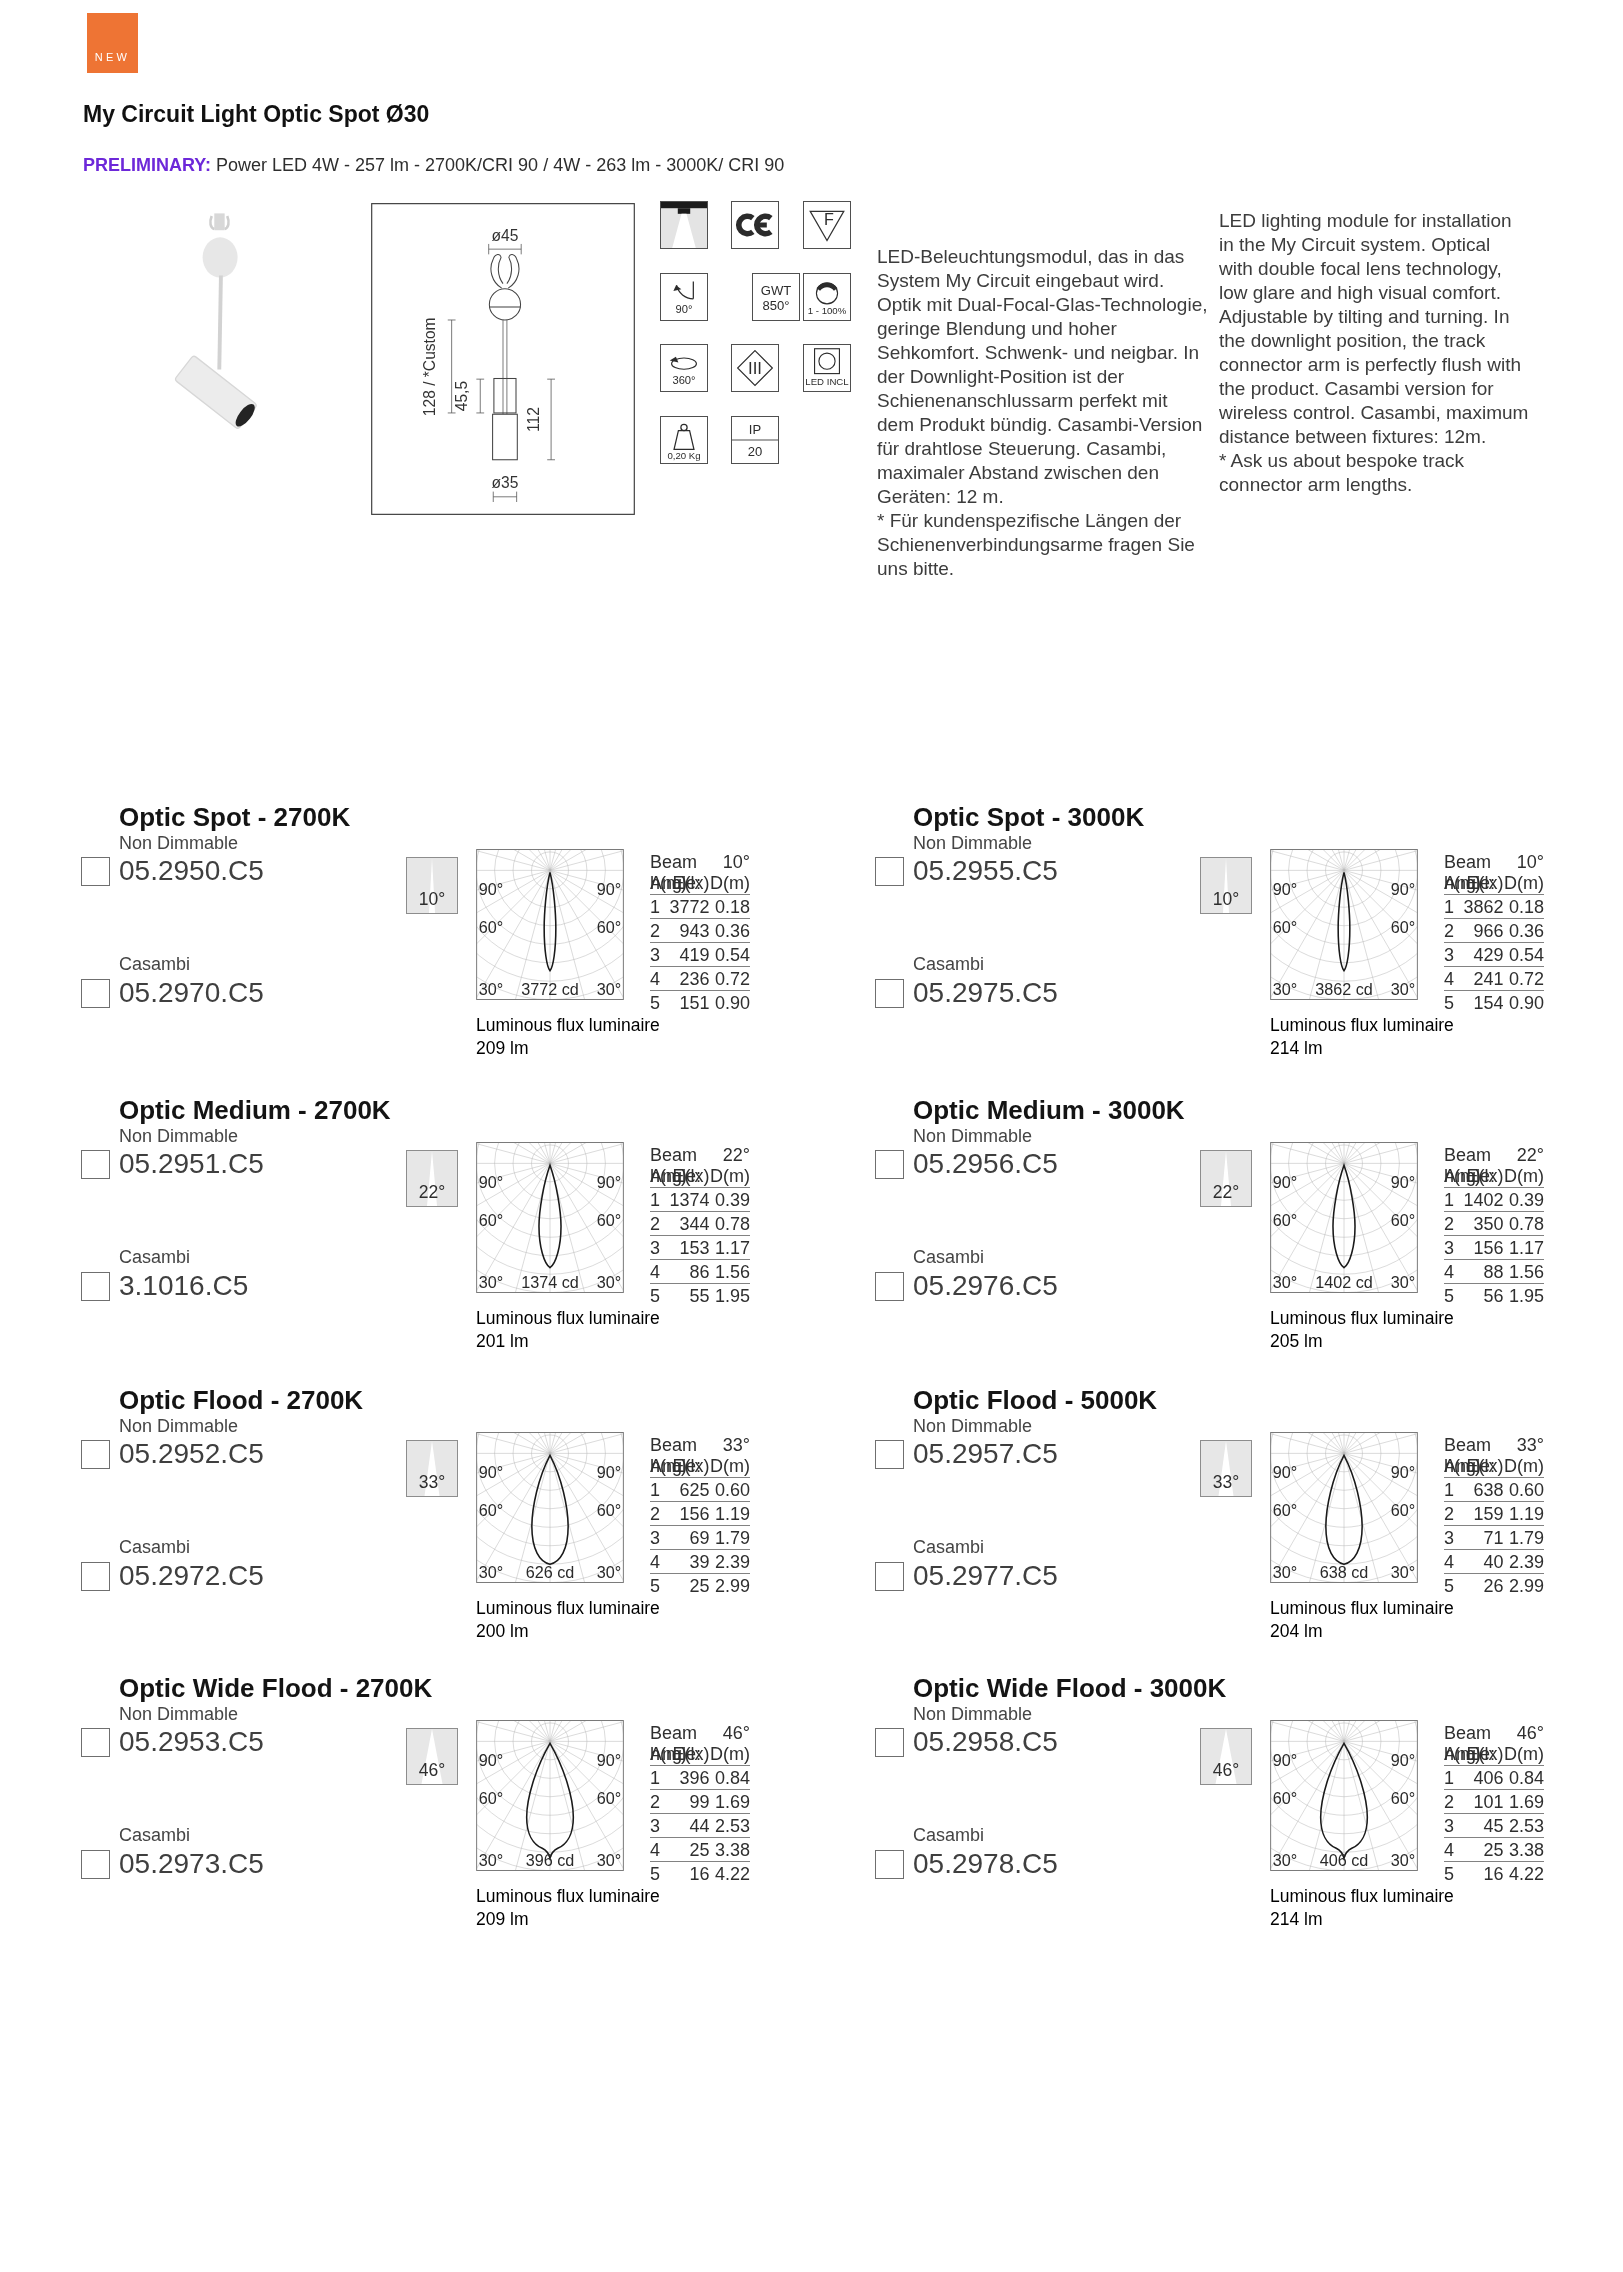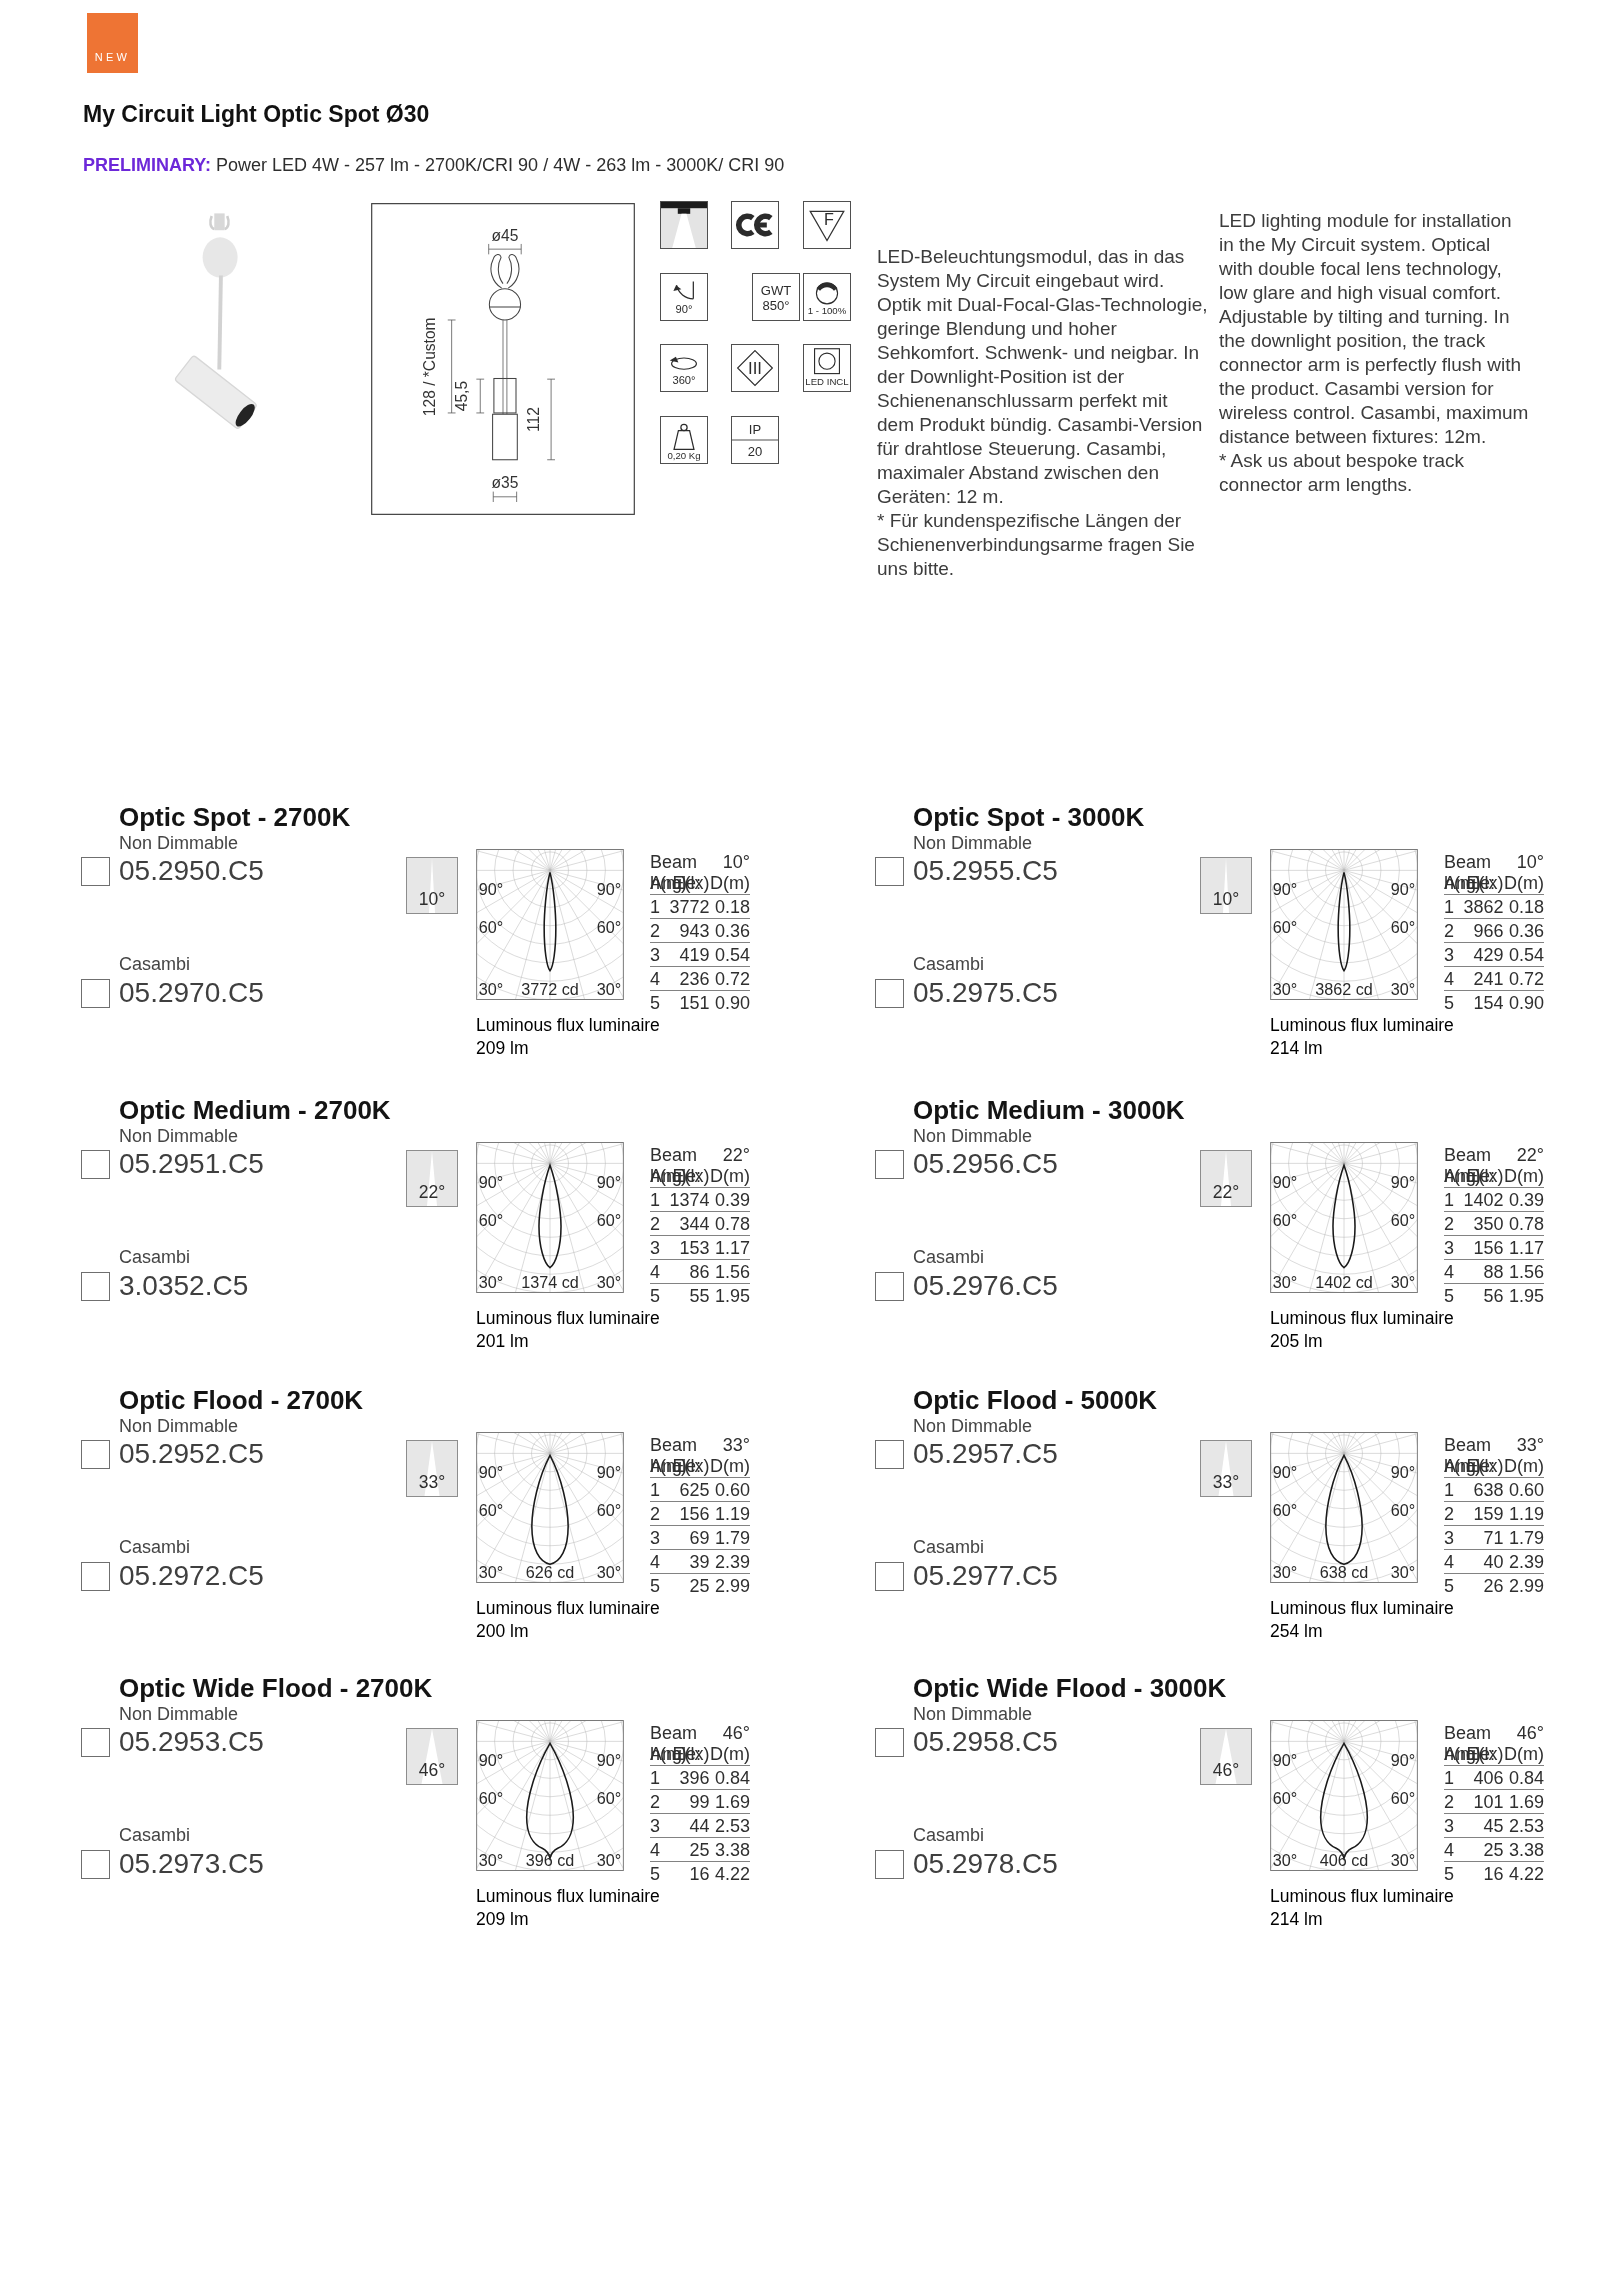--- a/index.html
+++ b/index.html
@@ -381,21 +381,21 @@
           </div>
     </div>
   </div>
       <div class="product" style="left: 81px; top: 1099px;">
     <div class="p-title">Optic Medium - 2700K</div>
     <div class="p-dim">Non Dimmable</div>
     <div class="p-check c1"></div>
     <div class="p-code code1">05.2951.C5</div>
     <div class="p-cas">Casambi</div>
     <div class="p-check c2"></div>
-    <div class="p-code code2">3.0352.C5</div>
+    <div class="p-code code2">3.1016.C5</div>
     <div class="p-badge">
       <div class="beam-tri" style="clip-path: polygon(50% 0%, 40% 100%, 60% 100%);"></div>
       <div class="p-badge-label">22°</div>
     </div>
     <svg class="p-polar" viewBox="0 0 228 233">
           <clipPath id="pg2">
             <rect x="1.5" y="1.5" width="225" height="230"></rect>
           </clipPath>
       <rect class="pp-frame" x="0.8" y="0.8" width="226.4" height="231.4"></rect>
       <g class="polar-grid" clip-path="url(#pg2)">
@@ -724,21 +724,21 @@
           </g>
       <path class="lobe" d="M114,36 C96,70 86,116 86,146 C86,181 98,201 114,204 C130,201 142,181 142,146 C142,116 132,70 114,36 Z"></path>
       <text class="pl" x="4" y="71">90°</text>
       <text class="pl end" x="224" y="71">90°</text>
       <text class="pl" x="4" y="129">60°</text>
       <text class="pl end" x="224" y="129">60°</text>
       <text class="pl" x="4" y="226">30°</text>
       <text class="pl end" x="224" y="226">30°</text>
       <text class="pl mid" x="114" y="226">638 cd</text>
     </svg>
-    <div class="p-flux"><span>Luminous flux luminaire</span><br><span>254 lm</span></div>
+    <div class="p-flux"><span>Luminous flux luminaire</span><br><span>204 lm</span></div>
     <div class="p-table">
       <div class="t-beam">
         <span>Beam Angle:</span>
         <span>33°</span>
       </div>
       <div class="t-head">
         <span class="c-h">h(m)</span>
         <span class="c-e">E(lx)</span>
         <span class="c-d">D(m)</span>
       </div>

